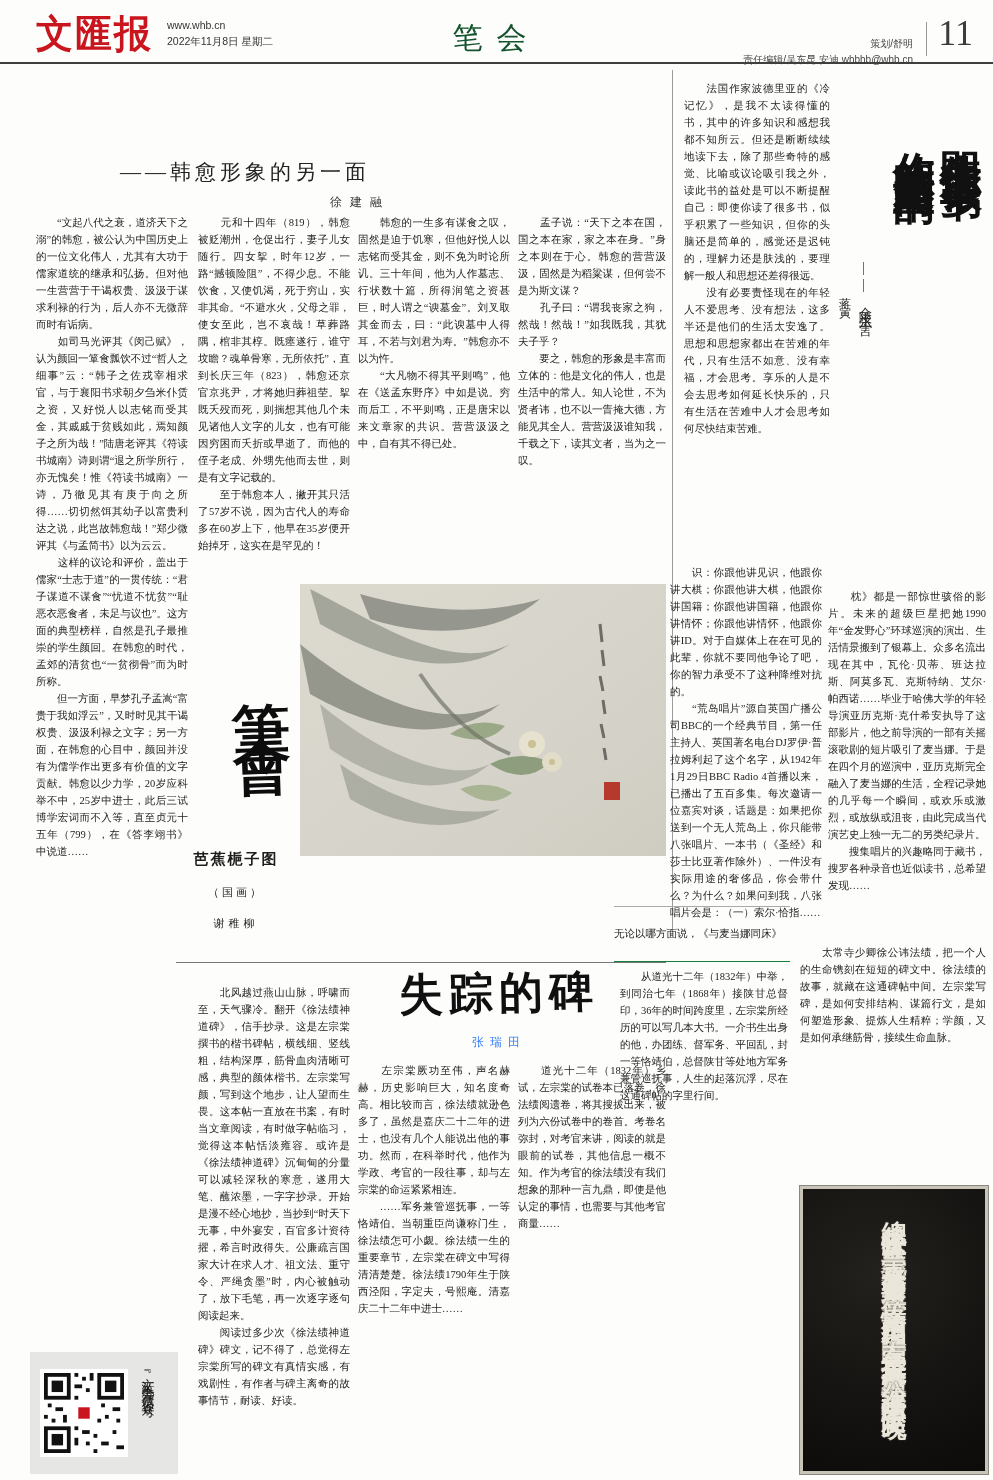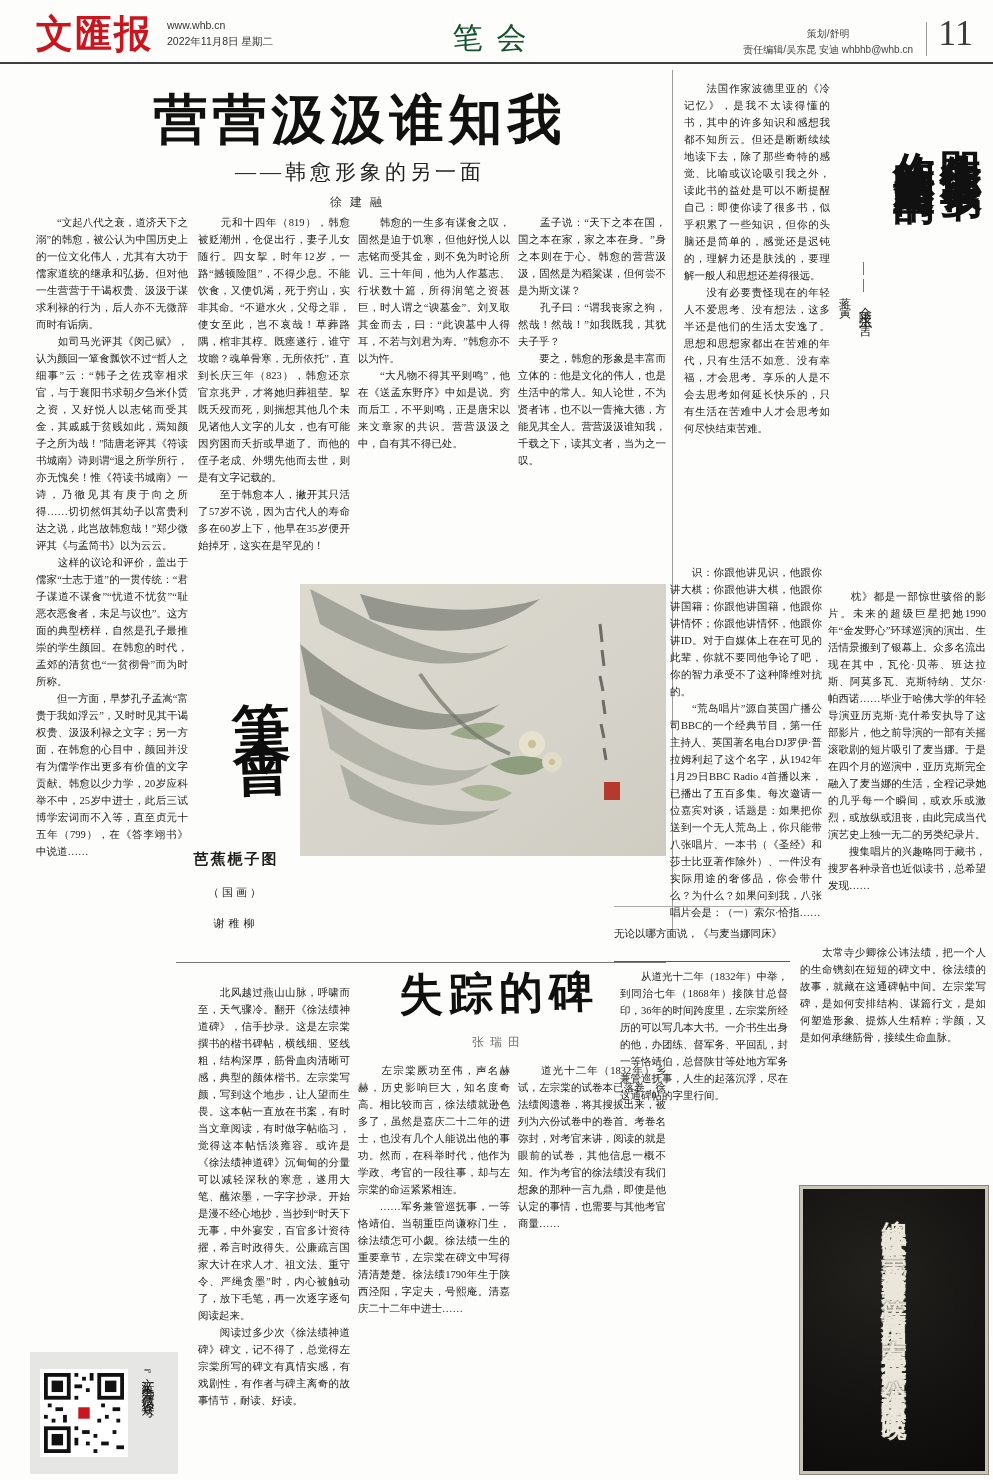--- a/index.html
+++ b/index.html
@@ -8,35 +8,35 @@
   .page { position:relative; width:993px; height:1480px; background:#fdfdfb; margin:0 auto; overflow:hidden; }
 
   
   .masthead { position:absolute; left:36px; top:14px; display:flex; align-items:flex-start; }
   .logo { font-size:37px; font-weight:900; color:#c9161e; letter-spacing:2px; line-height:1.1;
           transform:scaleY(1.05); font-family:"Liberation Serif", serif; }
   .logo-meta { margin-left:14px; margin-top:4px; font-size:10.5px; color:#333; line-height:1.5;
                font-family:"Liberation Sans", sans-serif; }
   .section-title { position:absolute; left:0; right:0; top:18px; text-align:center;
                    font-size:30px; letter-spacing:14px; color:#14532d; font-weight:400; }
-  .editor-block { position:absolute; right:80px; top:26px; text-align:center; font-size:10px; color:#444;
+  .editor-block { position:absolute; right:80px; top:36px; text-align:right; font-size:10px; color:#444;
                   line-height:1.6; font-family:"Liberation Sans", sans-serif; }
   .pageno-sep { position:absolute; right:66px; top:22px; width:1px; height:34px; background:#999; }
   .page-number { position:absolute; right:20px; top:12px; font-size:36px; color:#3c3c3c; font-weight:400; }
   .header-rule { position:absolute; left:0; top:62px; width:993px; height:2px; background:#3f3f3f; }
 
   
   .coltext { position:absolute; font-size:10.5px; line-height:1.62; text-align:justify;
              white-space:pre-wrap; overflow:hidden; color:#222;
              font-family:"Liberation Serif", serif; }
 
   
   .main-title { position:absolute; left:120px; top:84px; width:480px; text-align:center;
                 font-size:54px; font-weight:900; letter-spacing:5px; color:#111; }
-  .main-subtitle { position:absolute; left:120px; top:158px; width:480px; text-align:center;
+  .main-subtitle { position:absolute; left:120px; top:158px; width:480px; 
                    font-size:21px; letter-spacing:4px; color:#222; }
   .main-author { position:absolute; left:120px; top:194px; width:480px; text-align:center;
                  font-size:12px; letter-spacing:8px; color:#333; }
 
   .seal-calligraphy { position:absolute; left:202px; top:592px; width:96px; height:196px;
                       writing-mode:vertical-rl; font-size:58px; font-weight:900; color:#0d0d0d;
                       letter-spacing:34px; text-align:center; transform:rotate(-2deg); }
 
   .painting { position:absolute; left:300px; top:584px; width:366px; height:272px; }
   .caption { position:absolute; left:176px; top:850px; width:120px; text-align:center; }
@@ -57,21 +57,21 @@
   .pull-quote { position:absolute; left:614px; top:906px; width:176px; height:56px;
                 border-top:1px solid #aaa; border-bottom:1px solid #15803d;
                 display:flex; align-items:center; overflow:hidden;
                 font-size:10.5px; color:#222; white-space:nowrap; }
 
   
   .b-title { position:absolute; left:388px; top:964px; width:222px; text-align:center;
              font-size:44px; font-weight:900; color:#101010; letter-spacing:6px;
              transform:rotate(-1.2deg); }
   .b-author { position:absolute; left:388px; top:1034px; width:222px; text-align:center;
-              font-size:12px; letter-spacing:6px; color:#737373; }
+              font-size:12px; letter-spacing:6px; color:#3b82f6; }
 
   
   .rubbing { position:absolute; left:800px; top:1186px; width:188px; height:288px;
              background:radial-gradient(circle at 40% 30%, #23211d 0%, #141311 60%, #0c0b0a 100%);
              border:3px solid #c9c4b8; box-shadow:0 0 0 1px #8a877e;
              display:flex; justify-content:center; padding:12px 6px; }
   .rubbing-inner { writing-mode:vertical-rl; height:100%; display:flex; }
   .rubbing-col { writing-mode:vertical-rl; font-size:25px; color:#eae6da; letter-spacing:5px;
                  line-height:1.4; font-weight:700; text-shadow:0 0 2px #4a463e; }
 
@@ -96,21 +96,20 @@
   </div>
   <div class="section-title">笔会</div>
   <div class="editor-block">
     <div>策划/舒明</div>
     <div>责任编辑/吴东昆 安迪  whbhb@whb.cn</div>
   </div>
   <div class="pageno-sep"></div>
   <div class="page-number">11</div>
   <div class="header-rule"></div>
 
-  <div class="main-title">营营汲汲谁知我</div>
   <div class="main-subtitle">——韩愈形象的另一面</div>
   <div class="main-author">徐建融</div>
 
   <div class="coltext" style="left:36px; top:214px; width:152px; height:1132px;">　　“文起八代之衰，道济天下之溺”的韩愈，被公认为中国历史上的一位文化伟人，尤其有大功于儒家道统的继承和弘扬。但对他一生营营于干谒权贵、汲汲于谋求利禄的行为，后人亦不无微辞而时有诟病。
 　　如司马光评其《闵己赋》，认为颜回一箪食瓢饮不过“哲人之细事”云：“韩子之佐戎宰相求官，与于襄阳书求朝夕刍米仆赁之资，又好悦人以志铭而受其金，其戚戚于贫贱如此，焉知颜子之所为哉！”陆唐老评其《符读书城南》诗则谓“退之所学所行，亦无愧矣！惟《符读书城南》一诗，乃徹见其有庚于向之所得……切切然饵其幼子以富贵利达之说，此岂故韩愈哉！”郑少微评其《与孟简书》以为云云。
 　　这样的议论和评价，盖出于儒家“士志于道”的一贯传统：“君子谋道不谋食”“忧道不忧贫”“耻恶衣恶食者，未足与议也”。这方面的典型榜样，自然是孔子最推崇的学生颜回。在韩愈的时代，孟郊的清贫也“一贫彻骨”而为时所称。
 　　但一方面，早梦孔子孟嵩“富贵于我如浮云”，又时时见其干谒权贵、汲汲利禄之文字；另一方面，在韩愈的心目中，颜回并没有为儒学作出更多有价值的文字贡献。韩愈以少力学，20岁应科举不中，25岁中进士，此后三试博学宏词而不入等，直至贞元十五年（799），在《答李翊书》中说道……</div>
   <div class="coltext" style="left:198px; top:214px; width:152px; height:364px;">　　元和十四年（819），韩愈被贬潮州，仓促出行，妻子儿女随行。四女挐，时年12岁，一路“撼顿险阻”，不得少息。不能饮食，又使饥渴，死于穷山，实非其命。“不避水火，父母之罪，使女至此，岂不哀哉！草葬路隅，棺非其椁。既瘗遂行，谁守坟瞻？魂单骨寒，无所依托”，直到长庆三年（823），韩愈还京官京兆尹，才将她归葬祖茔。挐既夭殁而死，则揣想其他几个未见诸他人文字的儿女，也有可能因穷困而夭折或早逝了。而他的侄子老成、外甥先他而去世，则是有文字记载的。
 　　至于韩愈本人，撇开其只活了57岁不说，因为古代人的寿命多在60岁上下，他早在35岁便开始掉牙，这实在是罕见的！</div>
   <div class="coltext" style="left:358px; top:214px; width:152px; height:364px;">　　韩愈的一生多有谋食之叹，固然是迫于饥寒，但他好悦人以志铭而受其金，则不免为时论所讥。三十年间，他为人作墓志、行状数十篇，所得润笔之资甚巨，时人谓之“谀墓金”。刘叉取其金而去，曰：“此谀墓中人得耳，不若与刘君为寿。”韩愈亦不以为忤。

